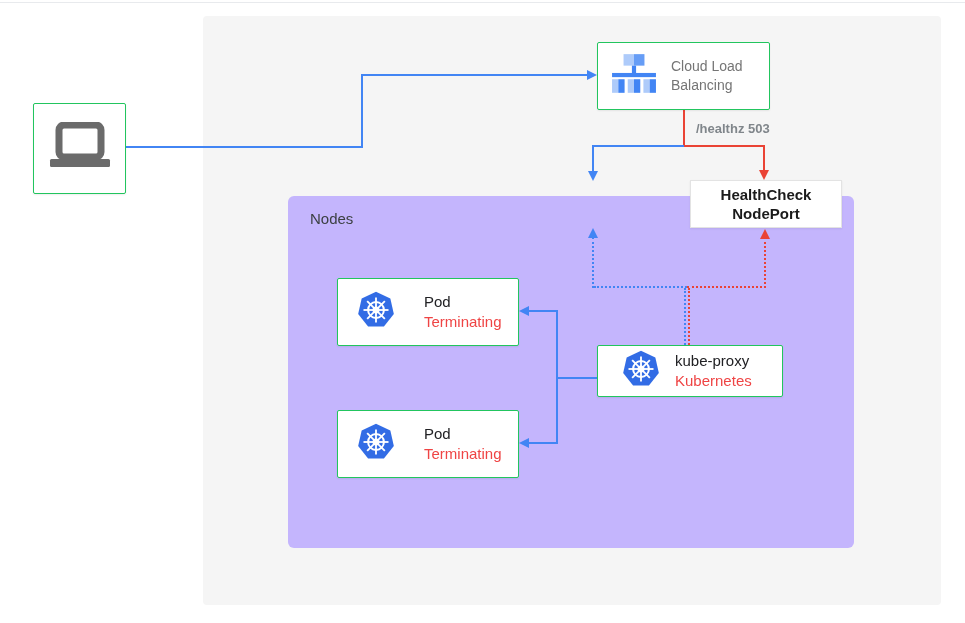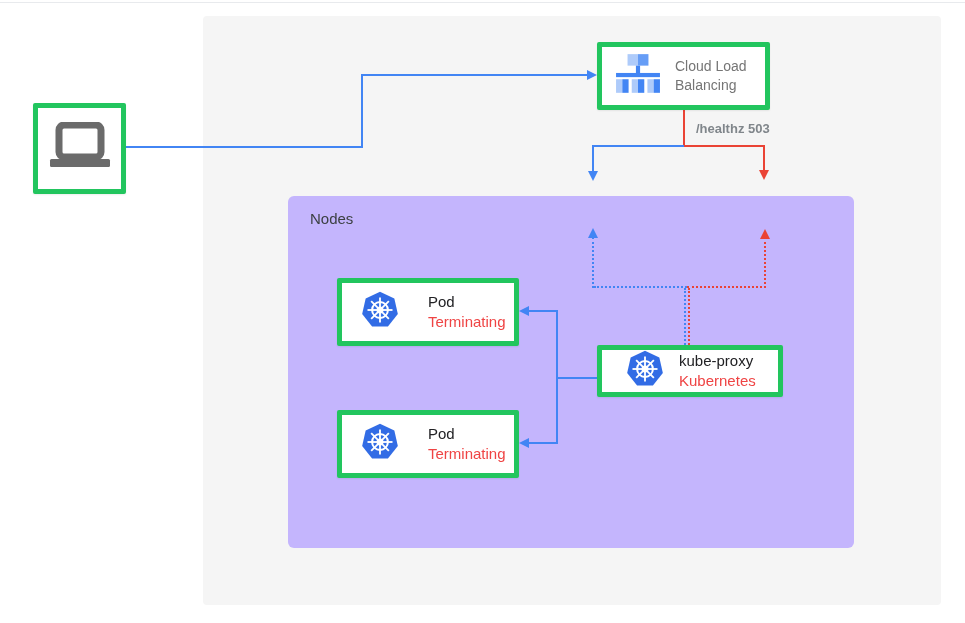--- a/index.html
+++ b/index.html
@@ -5,21 +5,21 @@
   html,body{margin:0;padding:0;background:#fff;}
   .stage{
     position:relative;width:965px;height:623px;overflow:hidden;
     font-family:"Liberation Sans", sans-serif;background:#fff;
   }
   .top-rule{position:absolute;left:0;top:2px;width:965px;height:1px;background:#e8eaed;}
   .panel{position:absolute;left:203px;top:16px;width:738px;height:589px;background:#f5f5f5;border-radius:4px;}
   .nodes{position:absolute;left:288px;top:196px;width:566px;height:352px;background:#c4b5fd;border-radius:6px;}
   .nodes-label{position:absolute;left:22px;top:14px;font-size:15px;color:#3c4043;}
   .card{
-    position:absolute;background:#fff;border:5px solid #22c55e;border-radius:2px;
+    position:absolute;background:#fff;border:1px solid #22c55e;border-radius:2px;
     box-shadow:0 1px 2px rgba(0,0,0,0.07);box-sizing:border-box;
     display:flex;align-items:center;
   }
   .card .txt{display:flex;flex-direction:column;justify-content:center;}
   .title{font-size:15px;color:#212124;line-height:20px;}
   .subtitle{font-size:15px;color:#ef4444;line-height:20px;}
   .clb-card{left:597px;top:42px;width:173px;height:68px;padding-left:13px;}
   .clb-text{font-size:14px;color:#757575;line-height:19px;width:92px;margin-left:14px;}
   .laptop-card{left:33px;top:103px;width:93px;height:91px;justify-content:center;}
   .port-card{
@@ -116,20 +116,23 @@
         <rect x="16" y="25" width="6" height="13" fill="#aecbfa"></rect>
         <rect x="22" y="25" width="6" height="13" fill="#4285f4"></rect>
         <rect x="31" y="25" width="6" height="13" fill="#aecbfa"></rect>
         <rect x="37" y="25" width="6" height="13" fill="#4285f4"></rect>
       </svg>
     </span>
     <div class="clb-text">Cloud Load Balancing</div>
   </div>
 
 
+  <div class="port-card hc-card">
+    <span>HealthCheck NodePort</span>
+  </div>
 
   <div class="card pod-card pod1">
     <span>
       <svg width="40" height="40" viewBox="0 0 48 48">
         <polygon points="24,2 41.2,10.3 45.4,28.9 33.5,43.8 14.5,43.8 2.6,28.9 6.8,10.3" fill="#326ce5"></polygon>
         <circle cx="24" cy="24" r="9.5" fill="none" stroke="#fff" stroke-width="2.4"></circle>
         <g stroke="#fff" stroke-width="2.2">
           <line x1="24" y1="9" x2="24" y2="39"></line>
           <line x1="9" y1="24" x2="39" y2="24"></line>
           <line x1="13.4" y1="13.4" x2="34.6" y2="34.6"></line>

